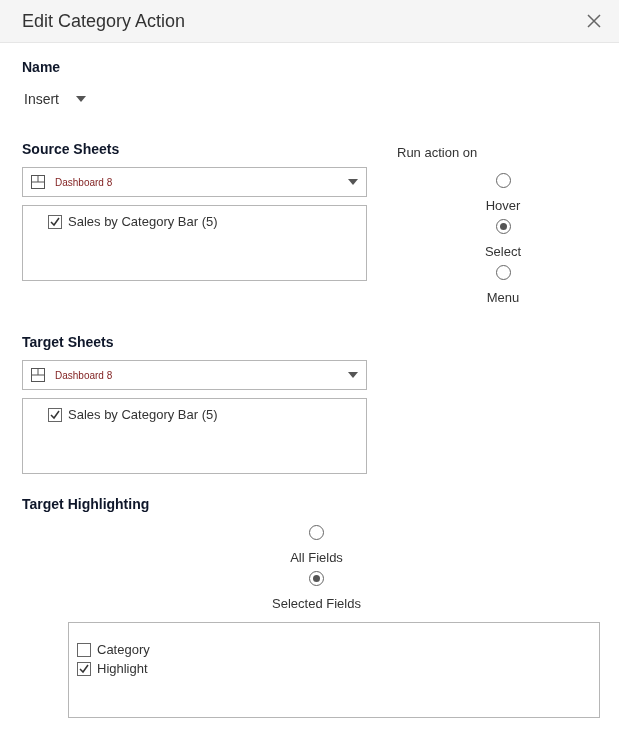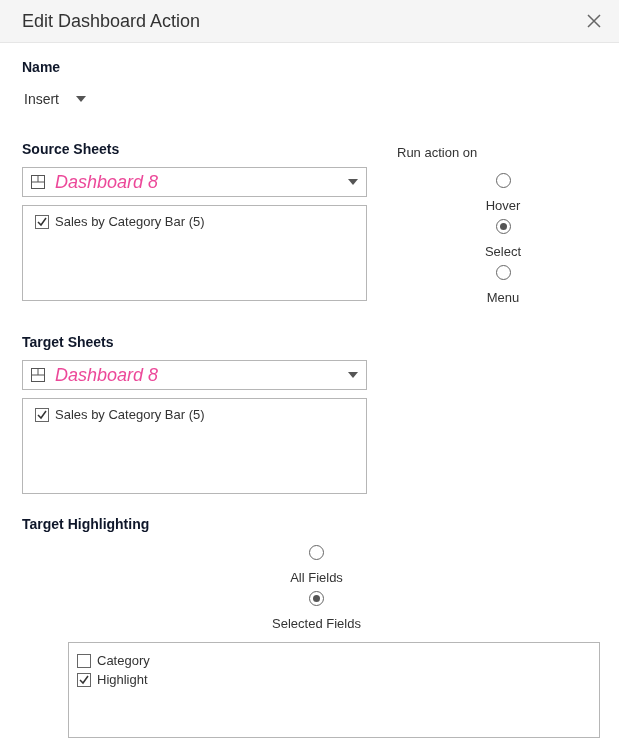--- a/index.html
+++ b/index.html
@@ -81,25 +81,25 @@
     border: 1px solid #b6b6b6;
     height: 30px;
     display: flex;
     align-items: center;
     padding: 0 8px;
     cursor: pointer;
     background: #fff;
     margin-bottom: 8px;
   }
   .dropdown .db-icon { margin-right: 10px; display:flex; }
-  .dropdown .db-label { flex: 1; font-size: 18px; color: #ec4899; font-style: italic; }
+  .dropdown .db-label { flex: 1; font-size: 10px; color: #7f1d1d; }
   .listbox {
     border: 1px solid #b6b6b6;
-    height: 96px;
-    padding: 6px 12px;
+    height: 76px;
+    padding: 6px 25px;
     overflow: auto;
   }
   .check-row {
     display: flex;
     align-items: center;
     gap: 6px;
     padding: 2px 0;
     font-size: 13px;
   }
   .checkbox {
@@ -143,29 +143,29 @@
     background: #555;
     border-radius: 50%;
   }
   .target-section { margin-bottom: 22px; }
   .highlight-section .radio-row { padding-left: 14px; }
   .fields-box {
     border: 1px solid #b6b6b6;
     margin-left: 46px;
     margin-top: 8px;
     height: 96px;
-    padding: 8px 8px;
+    padding: 17px 8px;
     width: 532px;
   }
 </style>
 </head>
 <body>
 
 <div class="titlebar">
-  <h1>Edit Dashboard Action</h1>
+  <h1>Edit Category Action</h1>
   <div class="close-btn">
     <svg width="14" height="14" viewBox="0 0 14 14">
         <path d="M1 1 L13 13 M13 1 L1 13" stroke="#666" stroke-width="1.5" fill="none"></path>
       </svg>
   </div>
 </div>
 
 <div class="body-area">
 
   <div class="section-label">Name</div>

